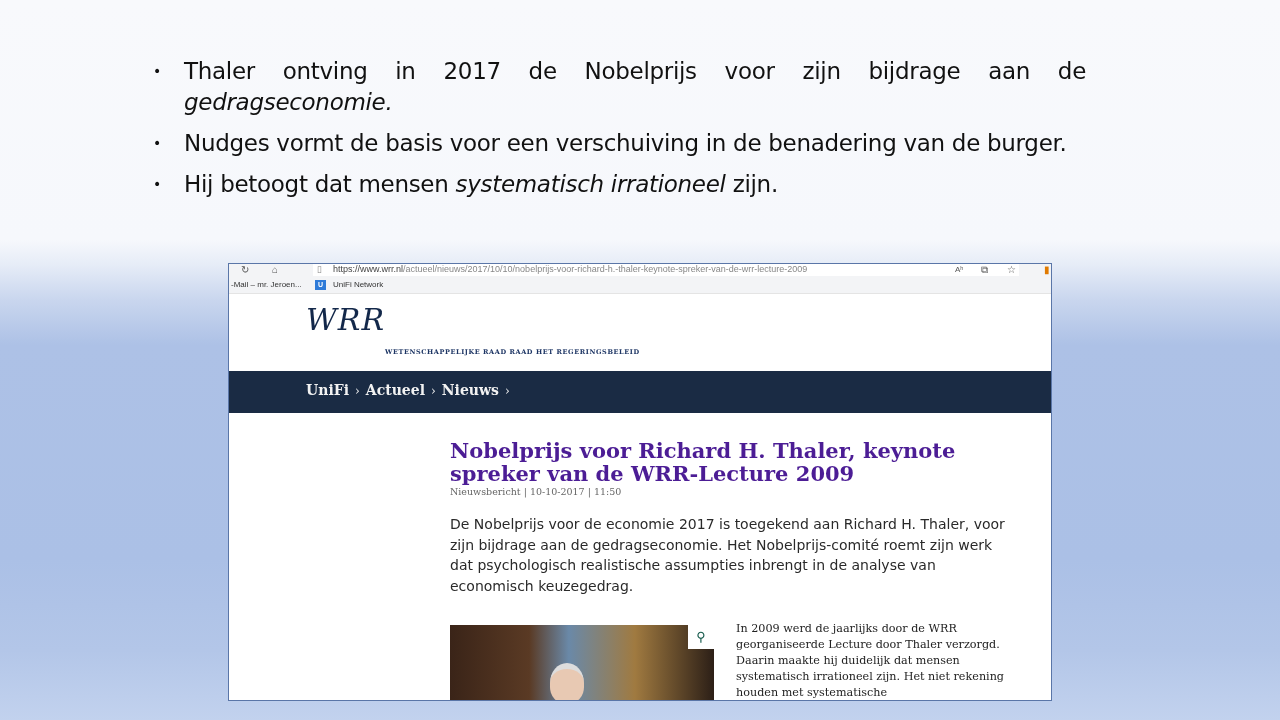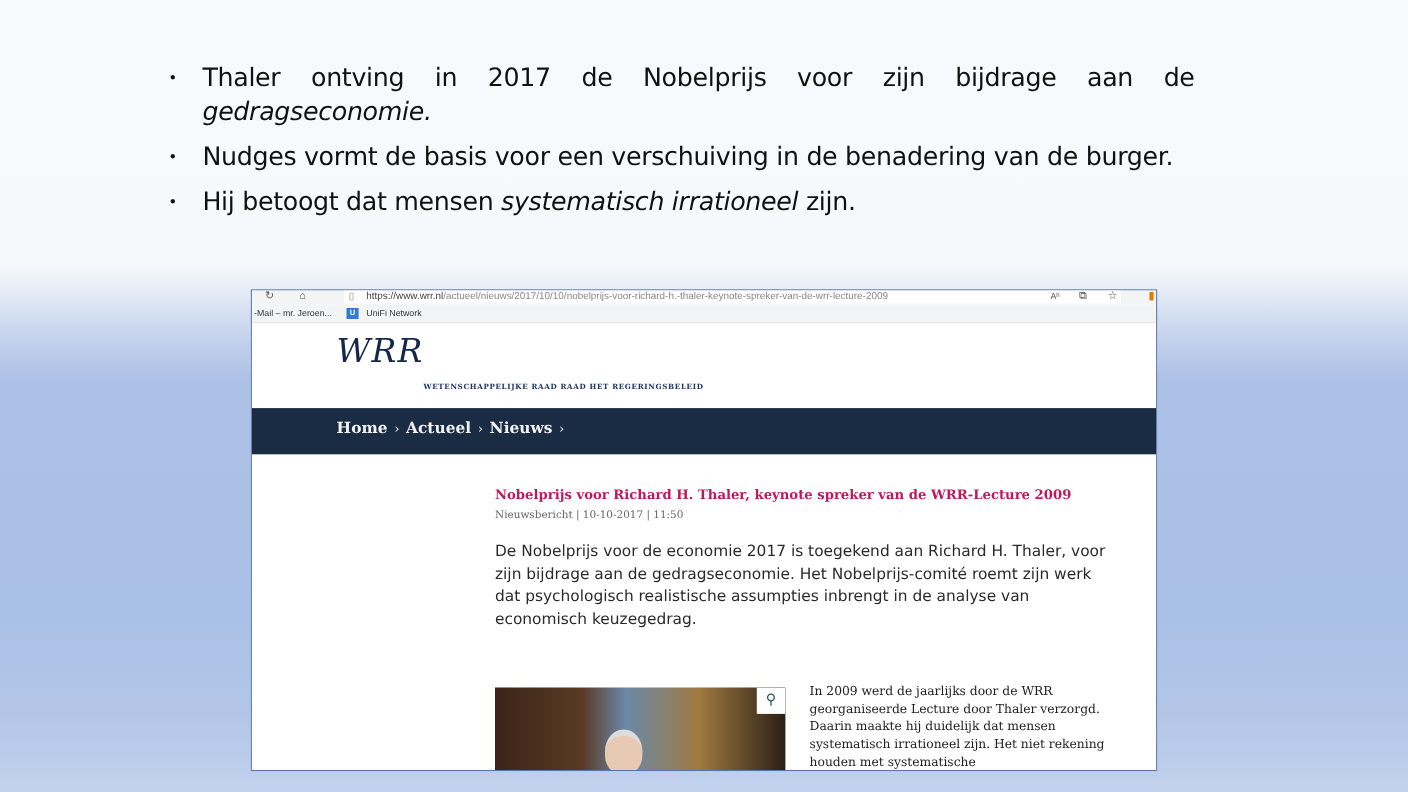--- a/index.html
+++ b/index.html
@@ -28,21 +28,21 @@
   .fav-row .f2 { position: absolute; left: 104px; }
 
   .site-head { height: 77px; position: relative; background: #fff; text-align: center; }
   .logo { position: absolute; left: 77px; top: 8px; font-family: "DejaVu Serif", serif; font-size: 30px; color: #13284a; font-style: italic; letter-spacing: 1px; }
   .tagline { position: absolute; left: 156px; top: 54px; font-family: "DejaVu Serif", serif; font-size: 6.5px; color: #1d3564; letter-spacing: 0.6px; font-weight: bold; }
   .navbar { height: 42px; background: #1a2b44; position: relative; }
   .crumbs { position: absolute; left: 77px; top: 11px; font-family: "DejaVu Serif", serif; font-size: 14px; color: #f2f2f2; font-weight: bold; white-space: nowrap; }
   .crumbs span.sep { font-weight: normal; margin: 0 6px; font-size: 12px; }
 
   .article { position: absolute; left: 221px; top: 175px; width: 560px; color: #222; font-family: "DejaVu Serif", serif; }
-  .title { font-size: 12px; line-height: 23px; font-weight: bold; color: #be185d; }
+  .title { font-size: 21px; line-height: 23px; font-weight: bold; color: #4c1d95; }
   .meta { font-size: 9.5px; color: #666; margin-top: 1px; }
   .lead { font-size: 14px; line-height: 20.5px; margin-top: 17px; color: #2a2a2a; font-family: "DejaVu Sans", sans-serif; }
   .photo { position: absolute; left: 221px; top: 361px; width: 264px; height: 80px; background: linear-gradient(90deg, #3a2418 0%, #5a3a24 30%, #6a89a8 45%, #a07a40 70%, #2c1f17 100%); overflow: hidden; }
   .photo .person { position: absolute; left: 100px; top: 38px; width: 34px; height: 40px; border-radius: 50% 50% 40% 40%; background: #e8c9b3; border-top: 6px solid #ddd; }
   .photo .zoombtn { position: absolute; right: 0; top: 0; width: 26px; height: 24px; background: #fff; color: #13594a; font-size: 13px; text-align: center; line-height: 24px; font-weight: bold; }
   .side-text { position: absolute; left: 507px; top: 357px; width: 270px; font-family: "DejaVu Serif", serif; font-size: 11.2px; line-height: 16px; color: #222; }
 </style>
 </head>
 <body>
 
@@ -79,21 +79,21 @@
     <span class="uni">U</span>
     <span class="f2">UniFi Network</span>
   </div>
 
   <div class="site-head">
     <div class="logo">WRR</div>
     <div class="tagline">WETENSCHAPPELIJKE RAAD RAAD HET REGERINGSBELEID</div>
   </div>
   <div class="navbar">
     <div class="crumbs">
-      <span>Home</span><span class="sep">›</span><span>Actueel</span><span class="sep">›</span><span>Nieuws</span><span class="sep">›</span>
+      <span>UniFi</span><span class="sep">›</span><span>Actueel</span><span class="sep">›</span><span>Nieuws</span><span class="sep">›</span>
     </div>
   </div>
 
   <div class="article">
     <h1 class="title">Nobelprijs voor Richard H. Thaler, keynote spreker van de WRR-Lecture 2009</h1>
     <div class="meta">Nieuwsbericht | 10-10-2017 | 11:50</div>
     <p class="lead">De Nobelprijs voor de economie 2017 is toegekend aan Richard H. Thaler, voor zijn bijdrage aan de gedragseconomie. Het Nobelprijs-comité roemt zijn werk dat psychologisch realistische assumpties inbrengt in de analyse van economisch keuzegedrag.</p>
   </div>
 
   <div class="photo">

